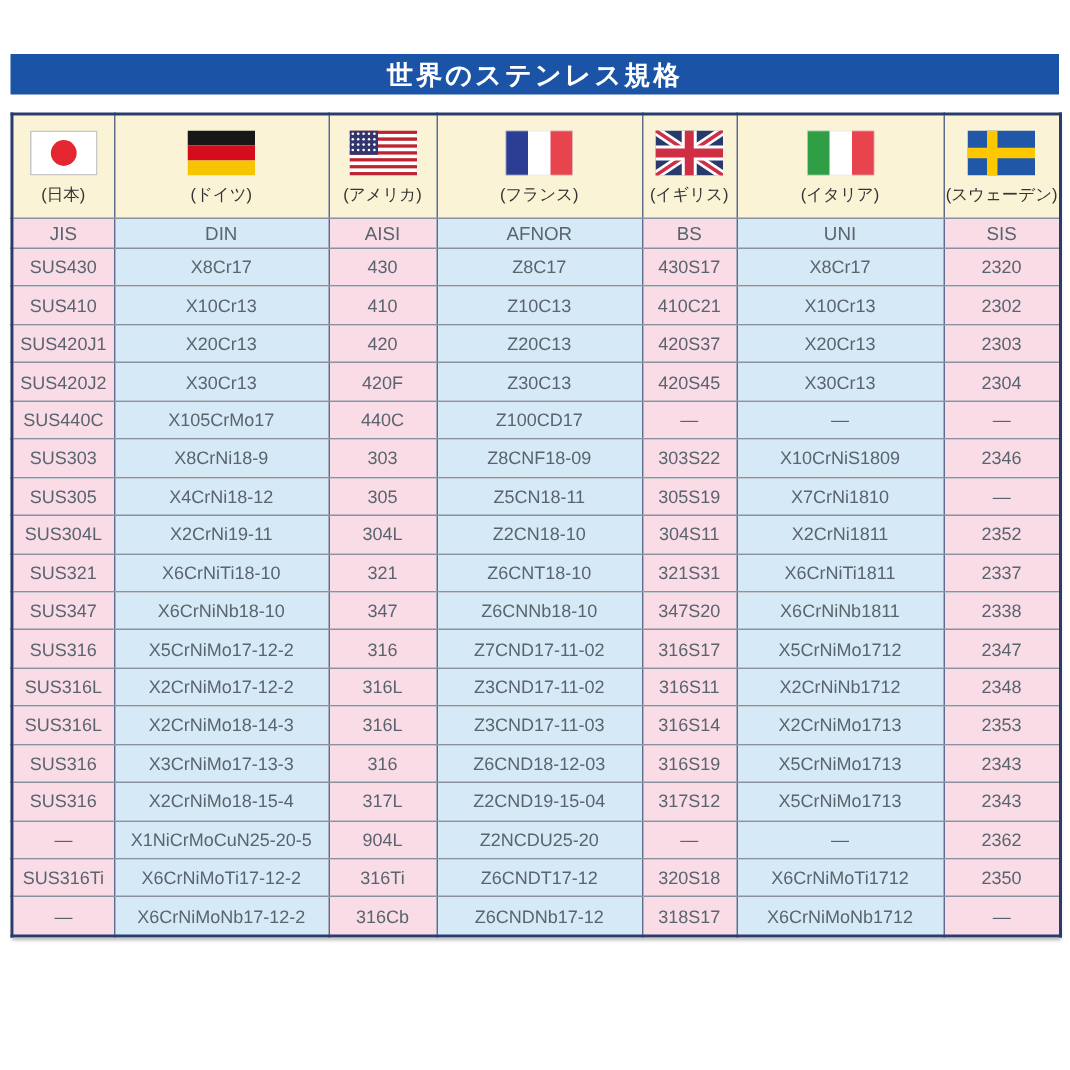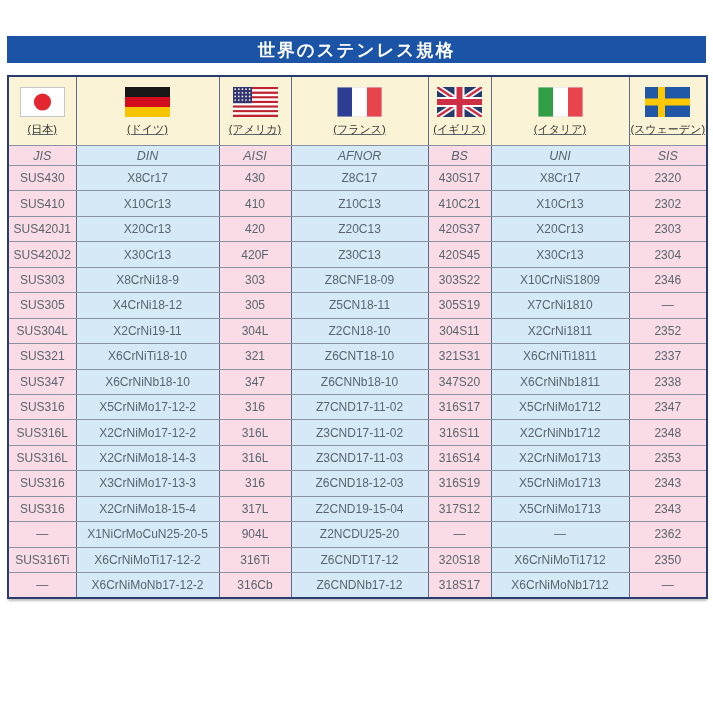--- a/index.html
+++ b/index.html
@@ -30,26 +30,26 @@
     border-bottom:1px solid var(--hline,#8a92a2);
     text-align:center; vertical-align:middle;
     padding:0; overflow:hidden;
     color:var(--text,#5a646e);
     font-weight:normal;
   }
   .pink  { background:var(--pink,#f9dce6); }
   .blue  { background:var(--blue,#d5eaf6); }
 
   tr.flag-row th { background:var(--cream,#faf3d6); height:68px; }
-  .flag-wrap { display:flex; flex-direction:column; align-items:center; gap:5px; padding-top:2px;text-decoration:underline; }
+  .flag-wrap { display:flex; flex-direction:column; align-items:center; gap:5px; padding-top:2px; }
   .flag { display:block; line-height:0; }
   .flag svg { width:45px; height:30px; display:block; }
   .country-label { font-size:11px; color:#333333; white-space:nowrap; }
 
-  tr.code-row th { height:19px; font-size:12.5px;font-style:italic; }
+  tr.code-row th { height:19px; font-size:12.5px; }
   tbody td { height:24.45px; font-size:12px; white-space:nowrap; }
 </style>
 </head>
 <body>
 
 <div class="page">
   <div class="title-bar">
     <span>世界のステンレス規格</span>
   </div>
   <table class="std-table">
@@ -224,20 +224,29 @@
         <tr>
           <td class="pink">SUS420J2</td>
           <td class="blue">X30Cr13</td>
           <td class="pink">420F</td>
           <td class="blue">Z30C13</td>
           <td class="pink">420S45</td>
           <td class="blue">X30Cr13</td>
           <td class="pink">2304</td>
         </tr>
         <tr>
+          <td class="pink">SUS440C</td>
+          <td class="blue">X105CrMo17</td>
+          <td class="pink">440C</td>
+          <td class="blue">Z100CD17</td>
+          <td class="pink">—</td>
+          <td class="blue">—</td>
+          <td class="pink">—</td>
+        </tr>
+        <tr>
           <td class="pink">SUS303</td>
           <td class="blue">X8CrNi18-9</td>
           <td class="pink">303</td>
           <td class="blue">Z8CNF18-09</td>
           <td class="pink">303S22</td>
           <td class="blue">X10CrNiS1809</td>
           <td class="pink">2346</td>
         </tr>
         <tr>
           <td class="pink">SUS305</td>

